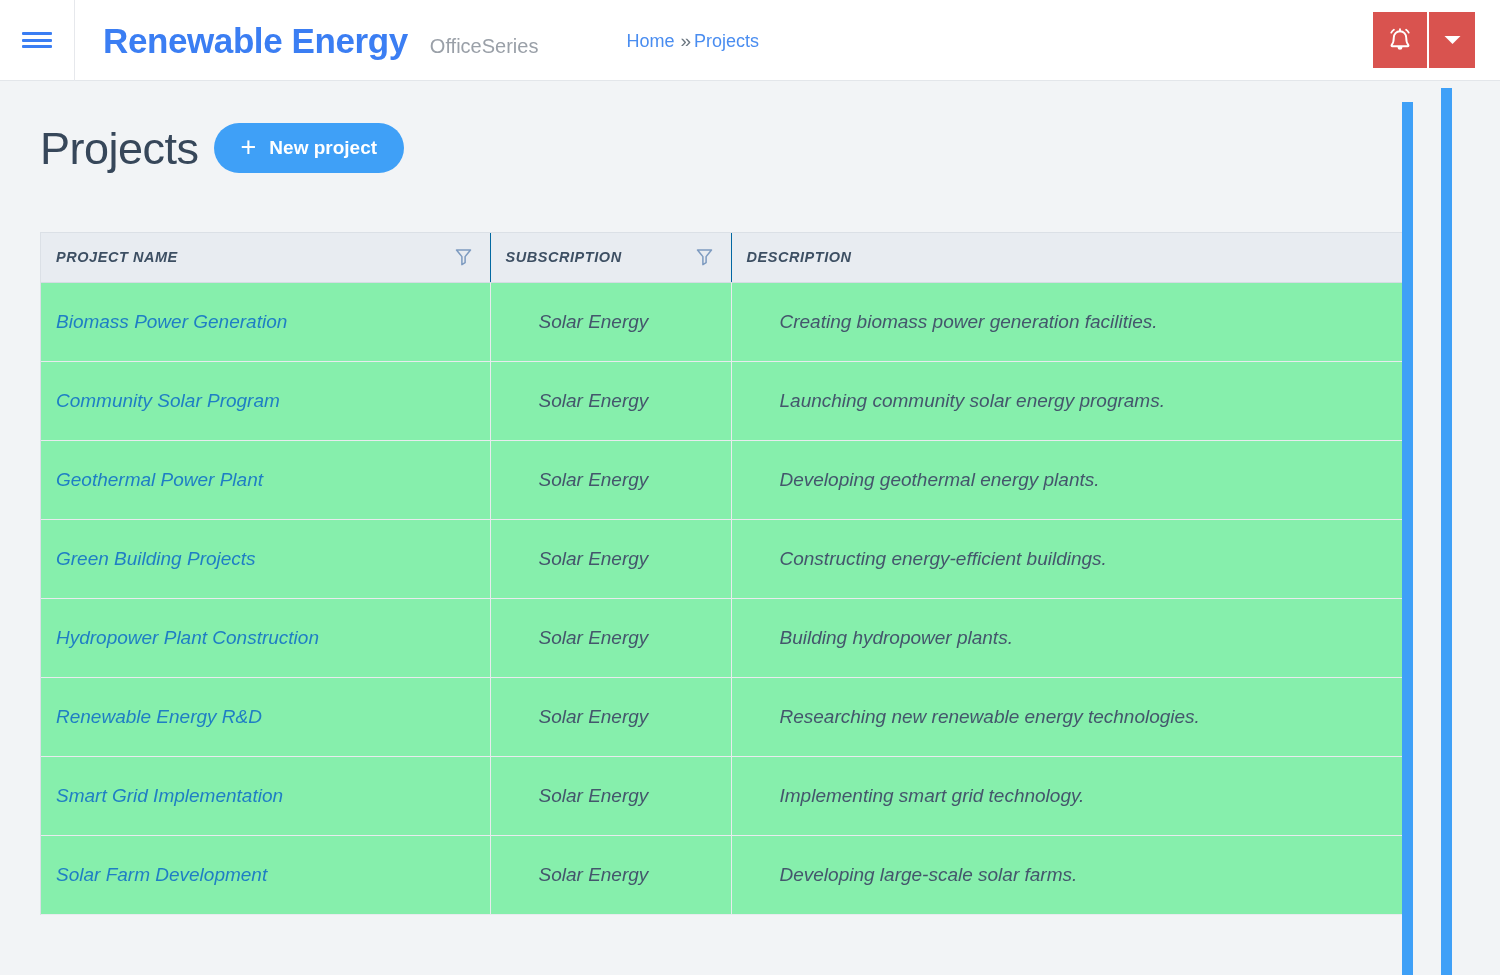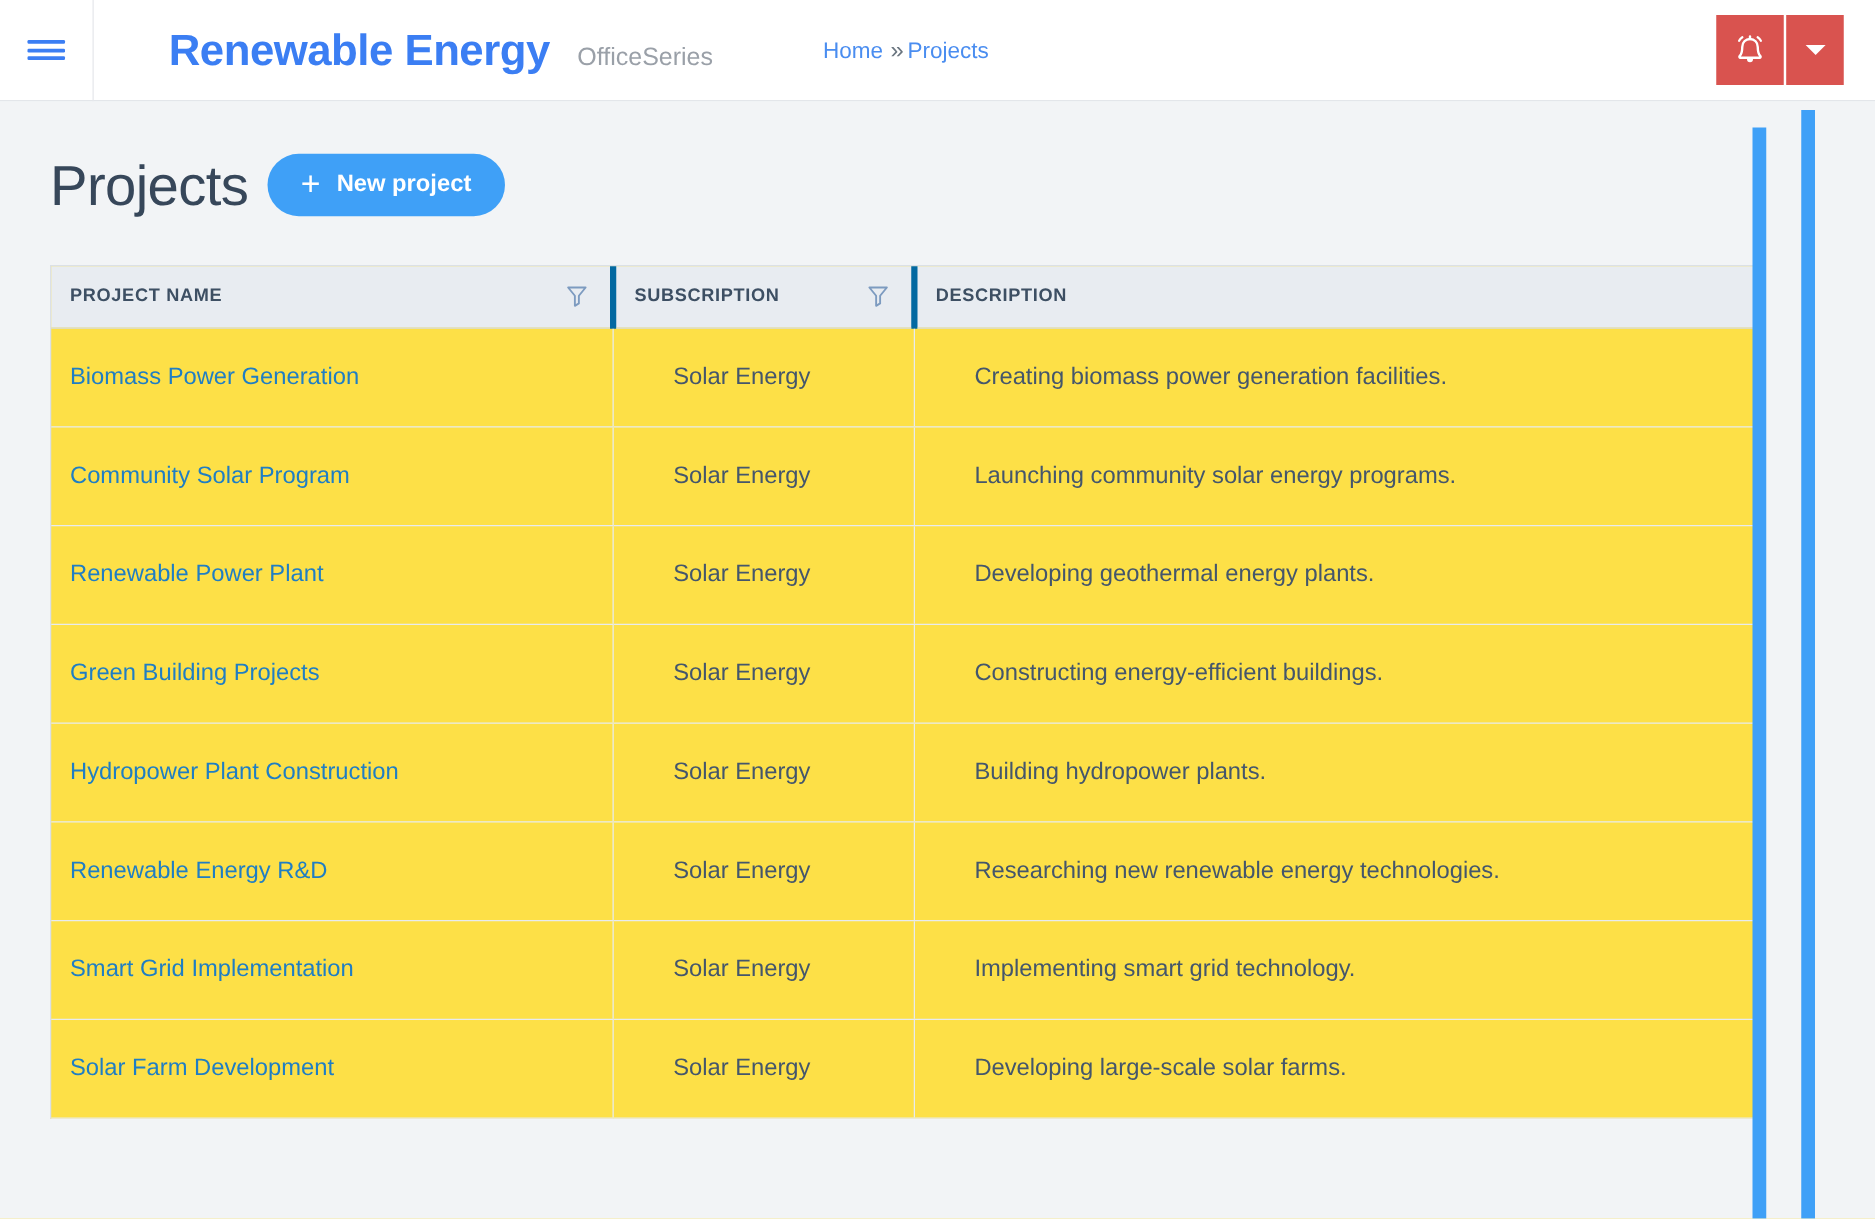--- a/index.html
+++ b/index.html
@@ -50,21 +50,20 @@
     display: flex;
     align-items: baseline;
     padding-left: 28px;
   }
   #brand-title {
     font-size: 35px;
     font-weight: bold;
     color: #3b7ef3;
     letter-spacing: -0.4px;
     line-height: 1;
-    margin-left: 32px;
   }
   #brand-sub {
     font-size: 20px;
     color: #9aa0a8;
     margin-left: 22px;
     line-height: 1;
   }
 
   #breadcrumb {
     display: flex;
@@ -139,41 +138,42 @@
   #new-project-btn .plus {
     font-size: 27px;
     font-weight: normal;
     margin-right: 13px;
     line-height: 1;
     margin-top: -2px;
   }
 
   
   #table-wrap {
-    margin: 39px 0 0 40px;
+    margin: 59px 0 0 40px;
     width: 1371px;
-    background: #fde047;
+    background: #86efac;
     border: 1px solid #dbe0e6;
     border-bottom: none;
+    font-style: italic;
   }
   table { border-collapse: collapse; width: 100%; table-layout: fixed; }
 
   thead th {
     background: #e8ecf1;
     border-bottom: 1px solid #d5dce4;
     height: 49px;
     padding: 0 0 0 15px;
     text-align: left;
     font-size: 14.5px;
     font-weight: bold;
     letter-spacing: 0.55px;
     color: #3d4f63;
     vertical-align: middle;
   }
-  thead th.divider { border-left: 5px solid #0369a1; }
+  thead th.divider { border-left: 1px solid #0369a1; }
   .th-inner { display: flex; align-items: center; justify-content: space-between; padding-right: 18px; }
 
   .funnel { flex: none; cursor: pointer; }
 
   tbody td {
     height: 79px;
     padding: 0 0 0 15px;
     font-size: 19px;
     color: #44566c;
     border-bottom: 1px solid #e8ebee;
@@ -289,21 +289,21 @@
             <td><a class="proj">Biomass Power Generation</a></td>
             <td class="divider">Solar Energy</td>
             <td class="divider">Creating biomass power generation facilities.</td>
           </tr>
           <tr>
             <td><a class="proj">Community Solar Program</a></td>
             <td class="divider">Solar Energy</td>
             <td class="divider">Launching community solar energy programs.</td>
           </tr>
           <tr>
-            <td><a class="proj">Renewable Power Plant</a></td>
+            <td><a class="proj">Geothermal Power Plant</a></td>
             <td class="divider">Solar Energy</td>
             <td class="divider">Developing geothermal energy plants.</td>
           </tr>
           <tr>
             <td><a class="proj">Green Building Projects</a></td>
             <td class="divider">Solar Energy</td>
             <td class="divider">Constructing energy-efficient buildings.</td>
           </tr>
           <tr>
             <td><a class="proj">Hydropower Plant Construction</a></td>

